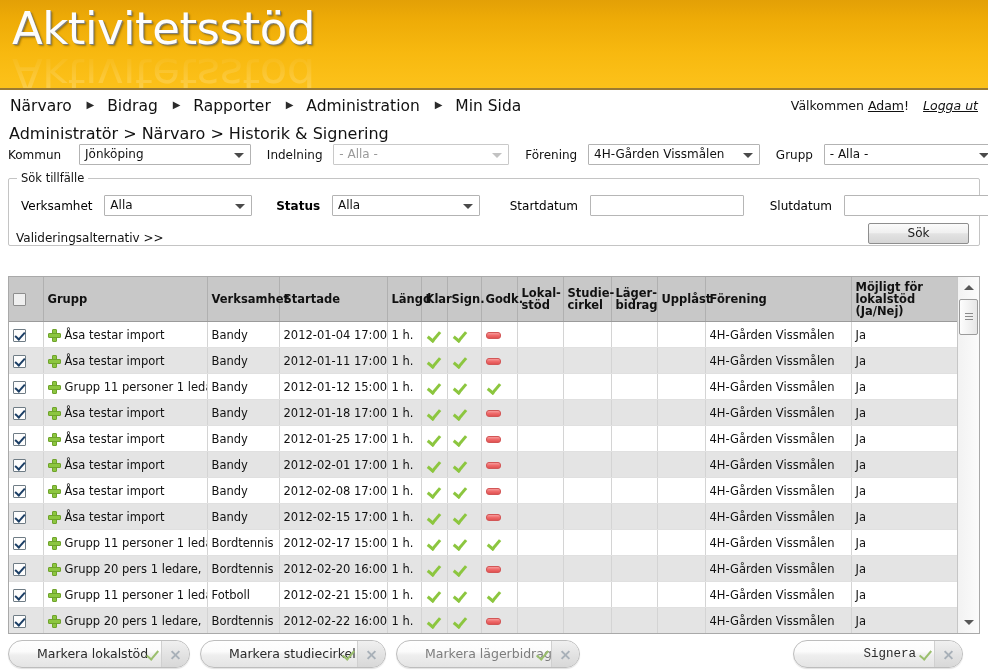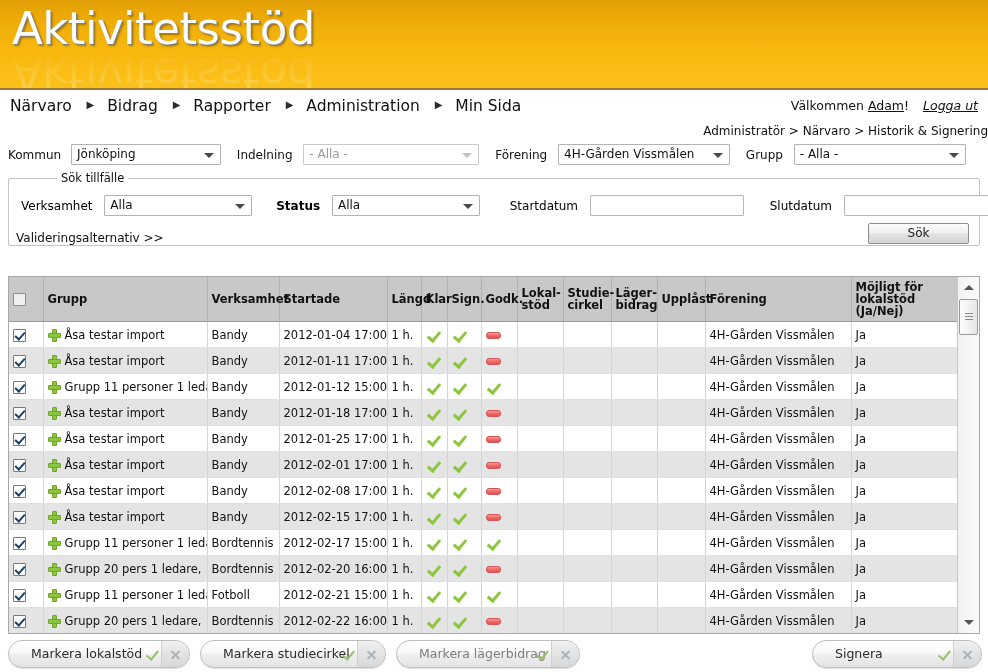--- a/index.html
+++ b/index.html
@@ -79,24 +79,23 @@
     color: #111;
     white-space: nowrap;
   }
   #welcome-area a { color: #111; text-decoration: underline; }
   #welcome-user { text-decoration: underline; }
   #logout-link { margin-left: 14px; font-style: italic; }
 
   
   #breadcrumb {
     padding: 1px 0 0 9px;
-    font-size: 12px;
+    font-size: 16px;
     color: #111;
     height: 18px;
-    text-align: right;
   }
 
   
   #filterbar {
     padding: 2px 0 0 8px;
     font-size: 12px;
     color: #111;
     height: 28px;
     white-space: nowrap;
   }
@@ -139,21 +138,20 @@
     box-sizing: border-box;
     position: relative;
   }
   #sok-legend {
     position: absolute;
     top: -8px; left: 8px;
     background: #fff;
     padding: 0 4px;
     font-size: 11.5px;
     color: #111;
-    margin-left: 40px;
   }
   #sok-row1 {
     position: absolute;
     left: 12px; top: 16px;
     font-size: 12px;
     white-space: nowrap;
   }
   .txtin {
     display: inline-block;
     vertical-align: middle;
@@ -377,22 +375,22 @@
     box-shadow: 0 1px 1px rgba(0,0,0,0.12);
     font-size: 12.5px;
     line-height: 26px;
     cursor: pointer;
     overflow: hidden;
     white-space: nowrap;
   }
   .pillbtn .lbl {
     position: absolute;
     left: 0; right: 46px;
-    text-align: left;
-    padding-left: 22px;
+    text-align: right;
+    padding-left: 28px;
     color: #2b2b2b;
   }
   .pillbtn.dim .lbl { color: #7d7d7d; }
   .pillbtn .ok {
     position: absolute;
     right: 30px; top: 7px;
     width: 13px; height: 12px;
   }
   .pillbtn .ok::after {
     content: "";
@@ -445,21 +443,21 @@
 
     <div id="welcome-area">
       <span>Välkommen </span><a id="welcome-user" href="#">Adam</a><span>!</span><a id="logout-link" href="#">Logga ut</a>
     </div>
   </div>
 
   <div id="breadcrumb">Administratör &gt; Närvaro &gt; Historik &amp; Signering</div>
 
   <div id="filterbar">
     <span class="flabel">Kommun</span>
-    <span class="sel" style="width:150px;margin-left:6px;">
+    <span class="sel" style="width:172px;margin-left:14px;">
       <span>Jönköping</span>
       <span class="arrow"></span>
     </span>
 
     <span class="flabel" style="margin-left:12px;">Indelning</span>
     <span class="sel disabled" style="width:176px;margin-left:7px;">
       <span>- Alla -</span>
       <span class="arrow"></span>
     </span>
 
@@ -763,20 +761,20 @@
     <div class="pillbtn" style="left:200px;width:186px;">
       <span class="lbl">Markera studiecirkel</span>
       <span class="ok"></span>
       <span class="xsep"></span>
     </div>
     <div class="pillbtn dim" style="left:396px;width:184px;">
       <span class="lbl">Markera lägerbidrag</span>
       <span class="ok"></span>
       <span class="xsep"></span>
     </div>
-    <div class="pillbtn" style="left:812px;width:170px;">
+    <div class="pillbtn" style="left:793px;width:170px;font-family:Liberation Mono, monospace;">
       <span class="lbl">Signera</span>
       <span class="ok"></span>
       <span class="xsep"></span>
     </div>
   </div>
 
 </div>
 
 </body></html>

